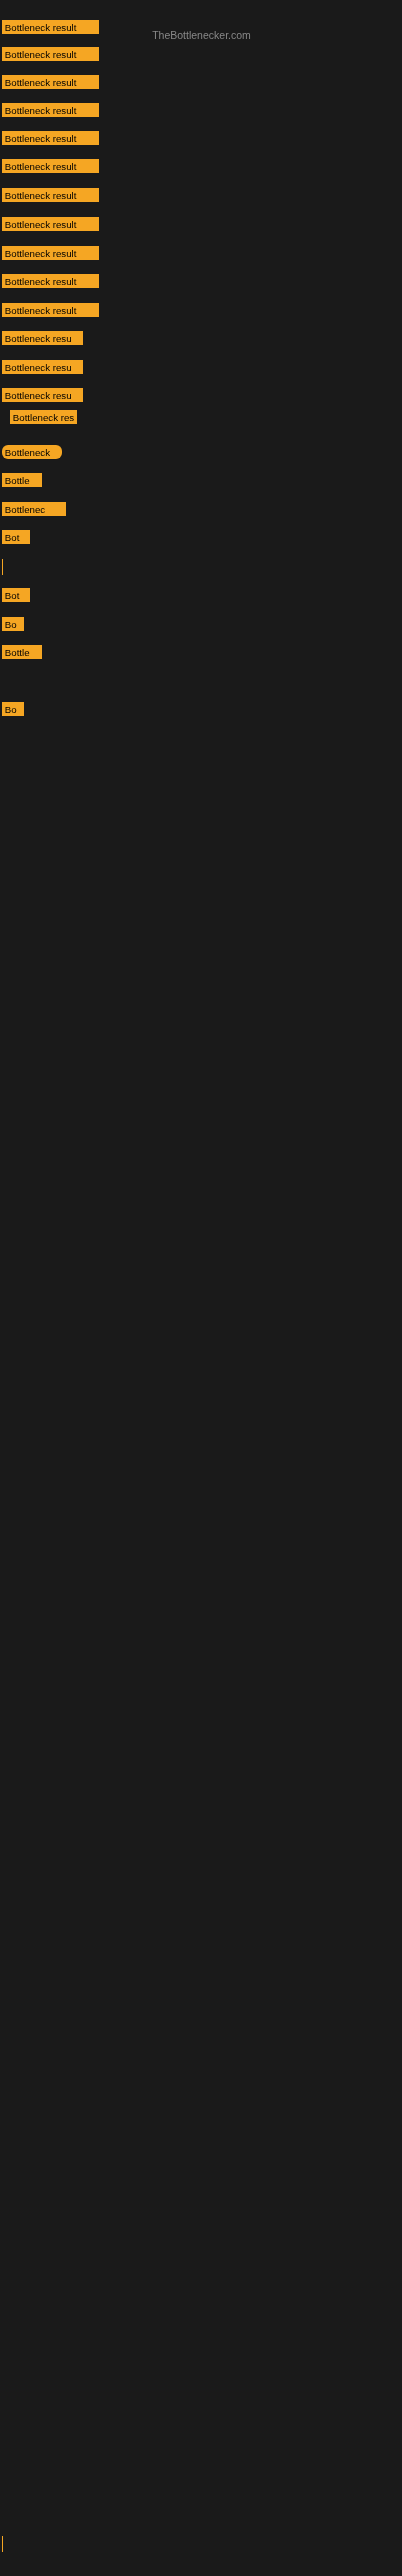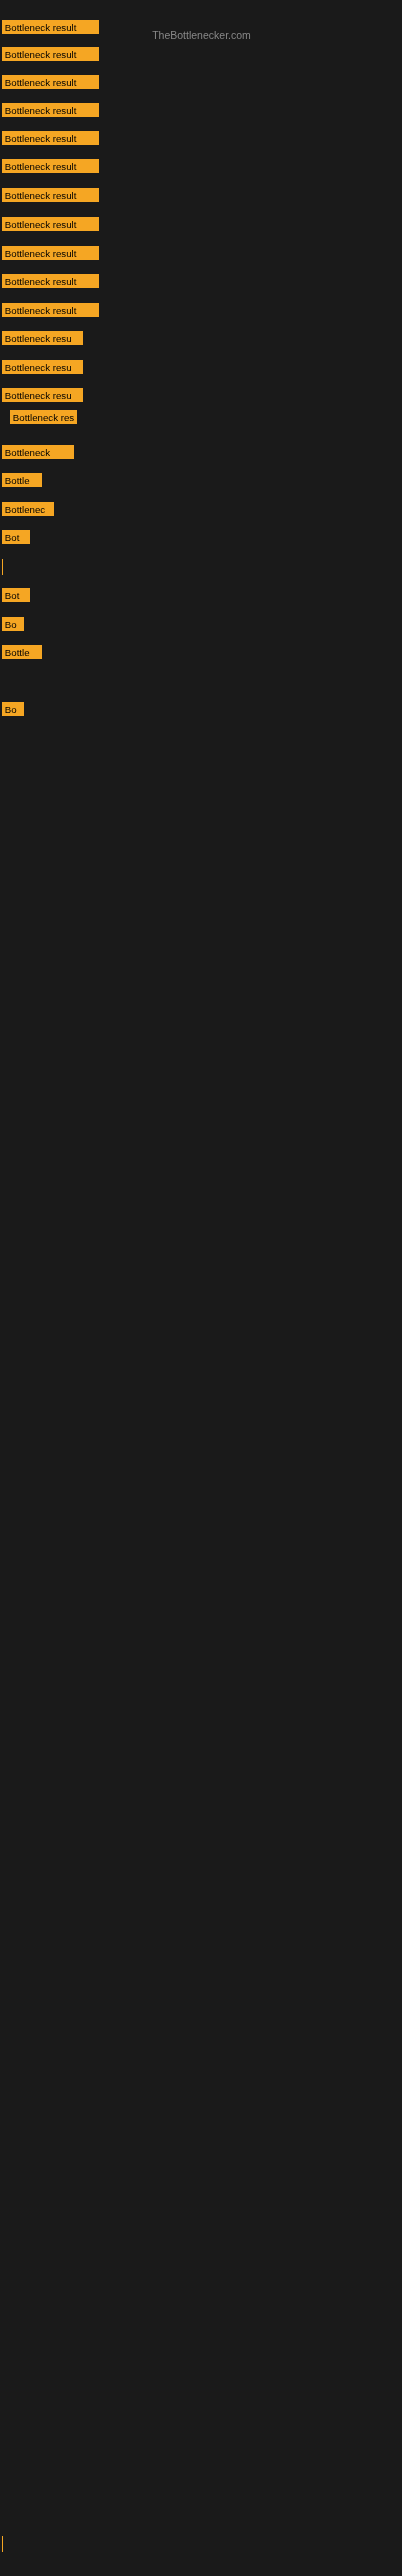--- a/index.html
+++ b/index.html
@@ -56,23 +56,23 @@
     <div class="bottleneck-label" style="top: 159px; width: 97px;">Bottleneck result</div>
     <div class="bottleneck-label" style="top: 188px; width: 97px;">Bottleneck result</div>
     <div class="bottleneck-label" style="top: 217px; width: 97px;">Bottleneck result</div>
     <div class="bottleneck-label" style="top: 246px; width: 97px;">Bottleneck result</div>
     <div class="bottleneck-label" style="top: 274px; width: 97px;">Bottleneck result</div>
     <div class="bottleneck-label" style="top: 303px; width: 97px;">Bottleneck result</div>
     <div class="bottleneck-label" style="top: 331px; width: 81px;">Bottleneck resu</div>
     <div class="bottleneck-label" style="top: 360px; width: 81px;">Bottleneck resu</div>
     <div class="bottleneck-label" style="top: 388px; width: 81px;">Bottleneck resu</div>
     <div class="bottleneck-label" style="top: 410px; width: 67px; margin-left: 8px;">Bottleneck res</div>
-    <div class="bottleneck-label" style="top: 445px; width: 72px;">Bottleneck</div>
+    <div class="bottleneck-label" style="top: 445px; width: 60px; border-radius: 6px;">Bottleneck</div>
     <div class="bottleneck-label" style="top: 473px; width: 40px;">Bottle</div>
-    <div class="bottleneck-label" style="top: 502px; width: 52px;">Bottlenec</div>
+    <div class="bottleneck-label" style="top: 502px; width: 64px;">Bottlenec</div>
     <div class="bottleneck-label" style="top: 530px; width: 28px;">Bot</div>
     <div class="vertical-line" style="top: 559px; height: 16px;"></div>
     <div class="bottleneck-label" style="top: 588px; width: 28px;">Bot</div>
     <div class="bottleneck-label" style="top: 617px; width: 22.5px;">Bo</div>
     <div class="bottleneck-label" style="top: 645px; width: 40px;">Bottle</div>
     <div class="bottleneck-label" style="top: 702px; width: 22.5px;">Bo</div>
     <div class="vertical-line" style="top: 2536px; height: 16px;"></div>
   </div>
 
 

